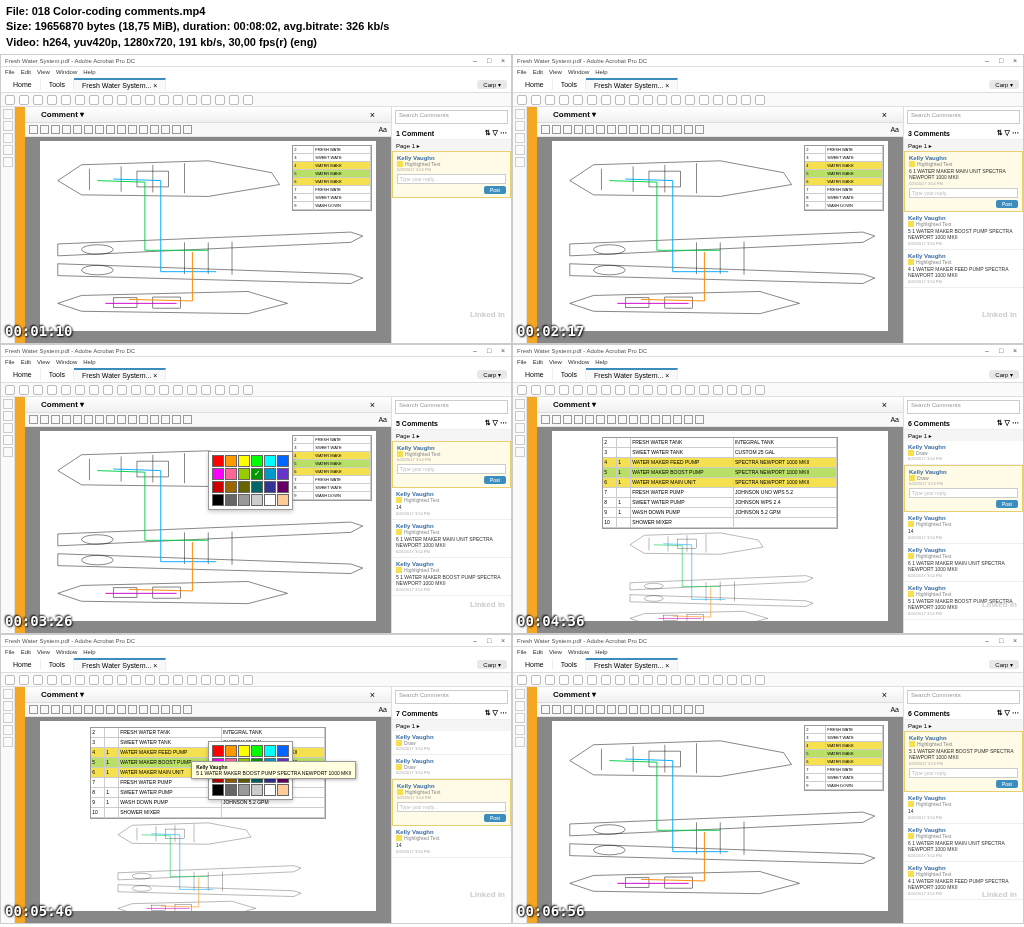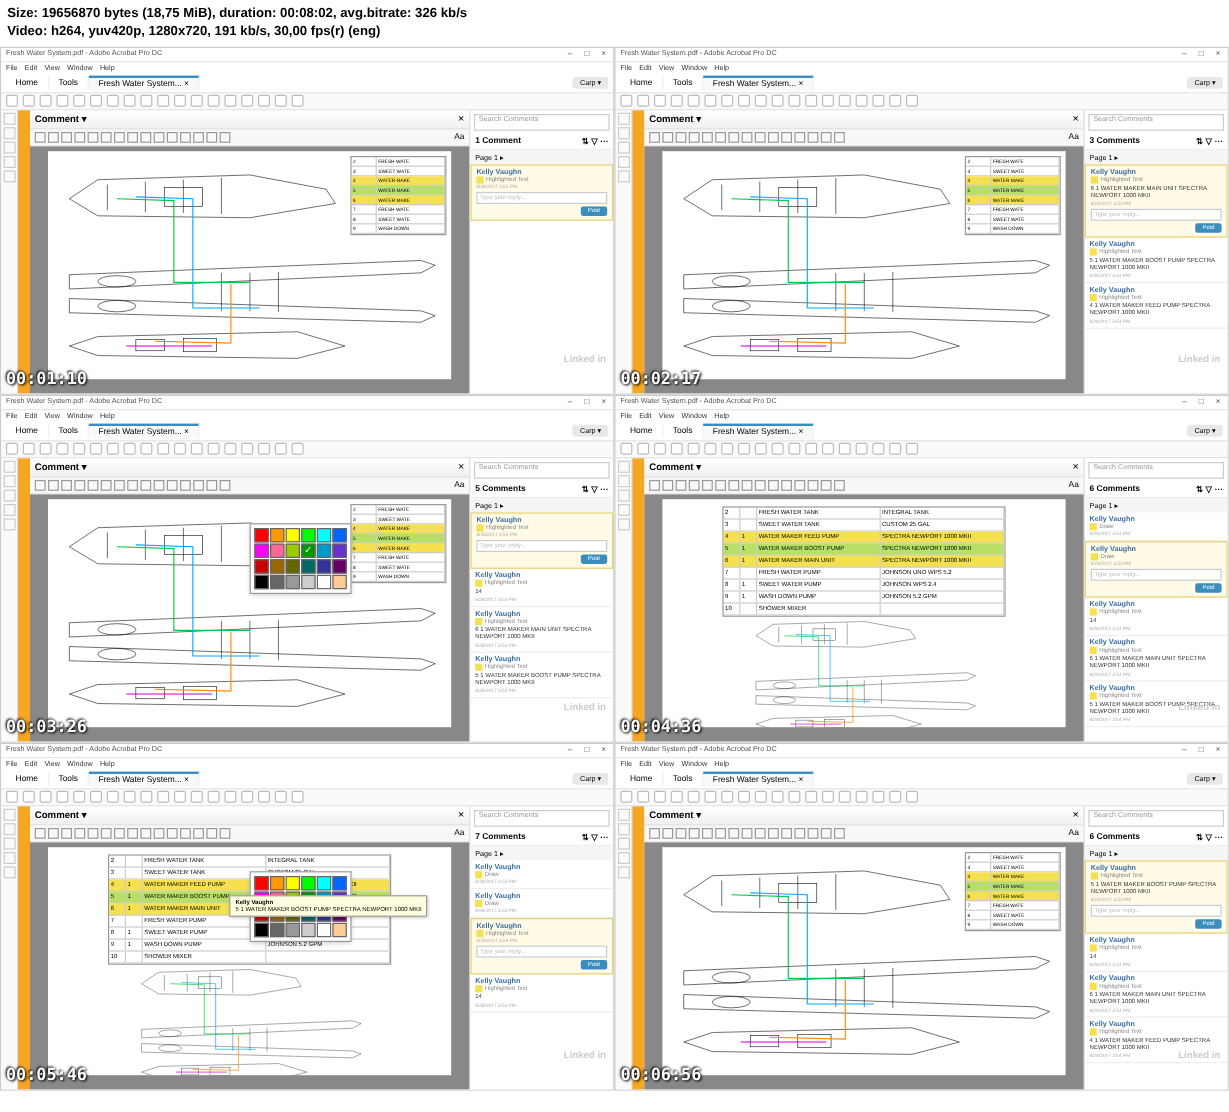--- a/index.html
+++ b/index.html
@@ -15,21 +15,21 @@
 .tabbar { height: 16px; background: #fff; display: flex; align-items: center; padding: 0 4px; border-bottom: 1px solid #ddd; }
 .tab { padding: 2px 8px; font-size: 7px; border-right: 1px solid #eee; }
 .tab.active { background: #f9f9f9; border-top: 2px solid #3b8dbd; }
 .toolbar { height: 14px; background: #fafafa; display: flex; align-items: center; padding: 0 4px; gap: 4px; border-bottom: 1px solid #e0e0e0; }
 .tool-icon { width: 10px; height: 10px; border: 1px solid #bbb; border-radius: 2px; background: #fff; }
 .user-badge { margin-left: auto; font-size: 6px; background: #e8e8e8; padding: 1px 6px; border-radius: 3px; }
 .main-area { display: flex; height: calc(100% - 52px); }
 .left-rail { width: 14px; background: #fafafa; border-right: 1px solid #e0e0e0; display: flex; flex-direction: column; gap: 2px; padding-top: 2px; }
 .rail-icon { width: 10px; height: 10px; margin: 0 auto; border: 1px solid #ccc; }
 .content-col { flex: 1; display: flex; flex-direction: column; }
-.comment-header { height: 16px; background: linear-gradient(#fff,#f0f0f0); display: flex; align-items: center; padding: 0 4px; border-bottom: 1px solid #ddd; justify-content: flex-end; }
+.comment-header { height: 16px; background: linear-gradient(#fff,#f0f0f0); display: flex; align-items: center; padding: 0 16px; border-bottom: 1px solid #ddd; justify-content: flex-end; }
 .comment-header .label { font-size: 8px; font-weight: bold; }
 .comment-header .close { margin-left: auto; font-size: 9px; }
 .comment-toolbar { height: 14px; background: #f8f8f8; display: flex; align-items: center; gap: 2px; padding: 0 4px; border-bottom: 1px solid #e5e5e5; }
 .c-tool { width: 9px; height: 9px; border: 1px solid #999; }
 .orange-bar { width: 10px; background: #f5a623; }
 .doc-viewport { flex: 1; background: #888; display: flex; align-items: flex-start; justify-content: center; padding: 4px; overflow: hidden; position: relative; }
 .doc-page { background: #fff; width: 94%; height: 96%; position: relative; overflow: hidden; }
 .boat-svg { width: 100%; height: 100%; }
 .data-table { position: absolute; top: 4px; right: 4px; background: #fff; border: 1px solid #999; font-size: 4px; width: 80px; }
 .data-table .tr { display: flex; border-bottom: 1px solid #ccc; }
@@ -57,20 +57,21 @@
 .color-picker { position: absolute; top: 20px; left: 50%; background: #fff; border: 1px solid #999; padding: 3px; z-index: 5; box-shadow: 0 2px 4px rgba(0,0,0,.2); }
 .color-grid { display: grid; grid-template-columns: repeat(6, 12px); gap: 1px; }
 .color-cell { width: 12px; height: 12px; border: 1px solid #666; }
 .color-cell.sel::after { content: "✓"; color: #fff; font-size: 8px; display: block; text-align: center; line-height: 10px; }
 .tooltip-box { position: absolute; background: #ffffe0; border: 1px solid #999; padding: 2px 4px; font-size: 5px; z-index: 6; box-shadow: 1px 1px 3px rgba(0,0,0,.3); }
 </style>
 </head>
 <body>
 
 <div class="header-info">
+  <div>File: 018 Color-coding comments.mp4</div>
   <div>Size: 19656870 bytes (18,75 MiB), duration: 00:08:02, avg.bitrate: 326 kb/s</div>
   <div>Video: h264, yuv420p, 1280x720, 191 kb/s, 30,00 fps(r) (eng)</div>
 </div>
 
 <div class="grid" id="grid">
     <div class="frame">
     <div class="titlebar">
       <span>Fresh Water System.pdf - Adobe Acrobat Pro DC</span>
       <span class="spacer"></span>
       <span class="win-btns">

